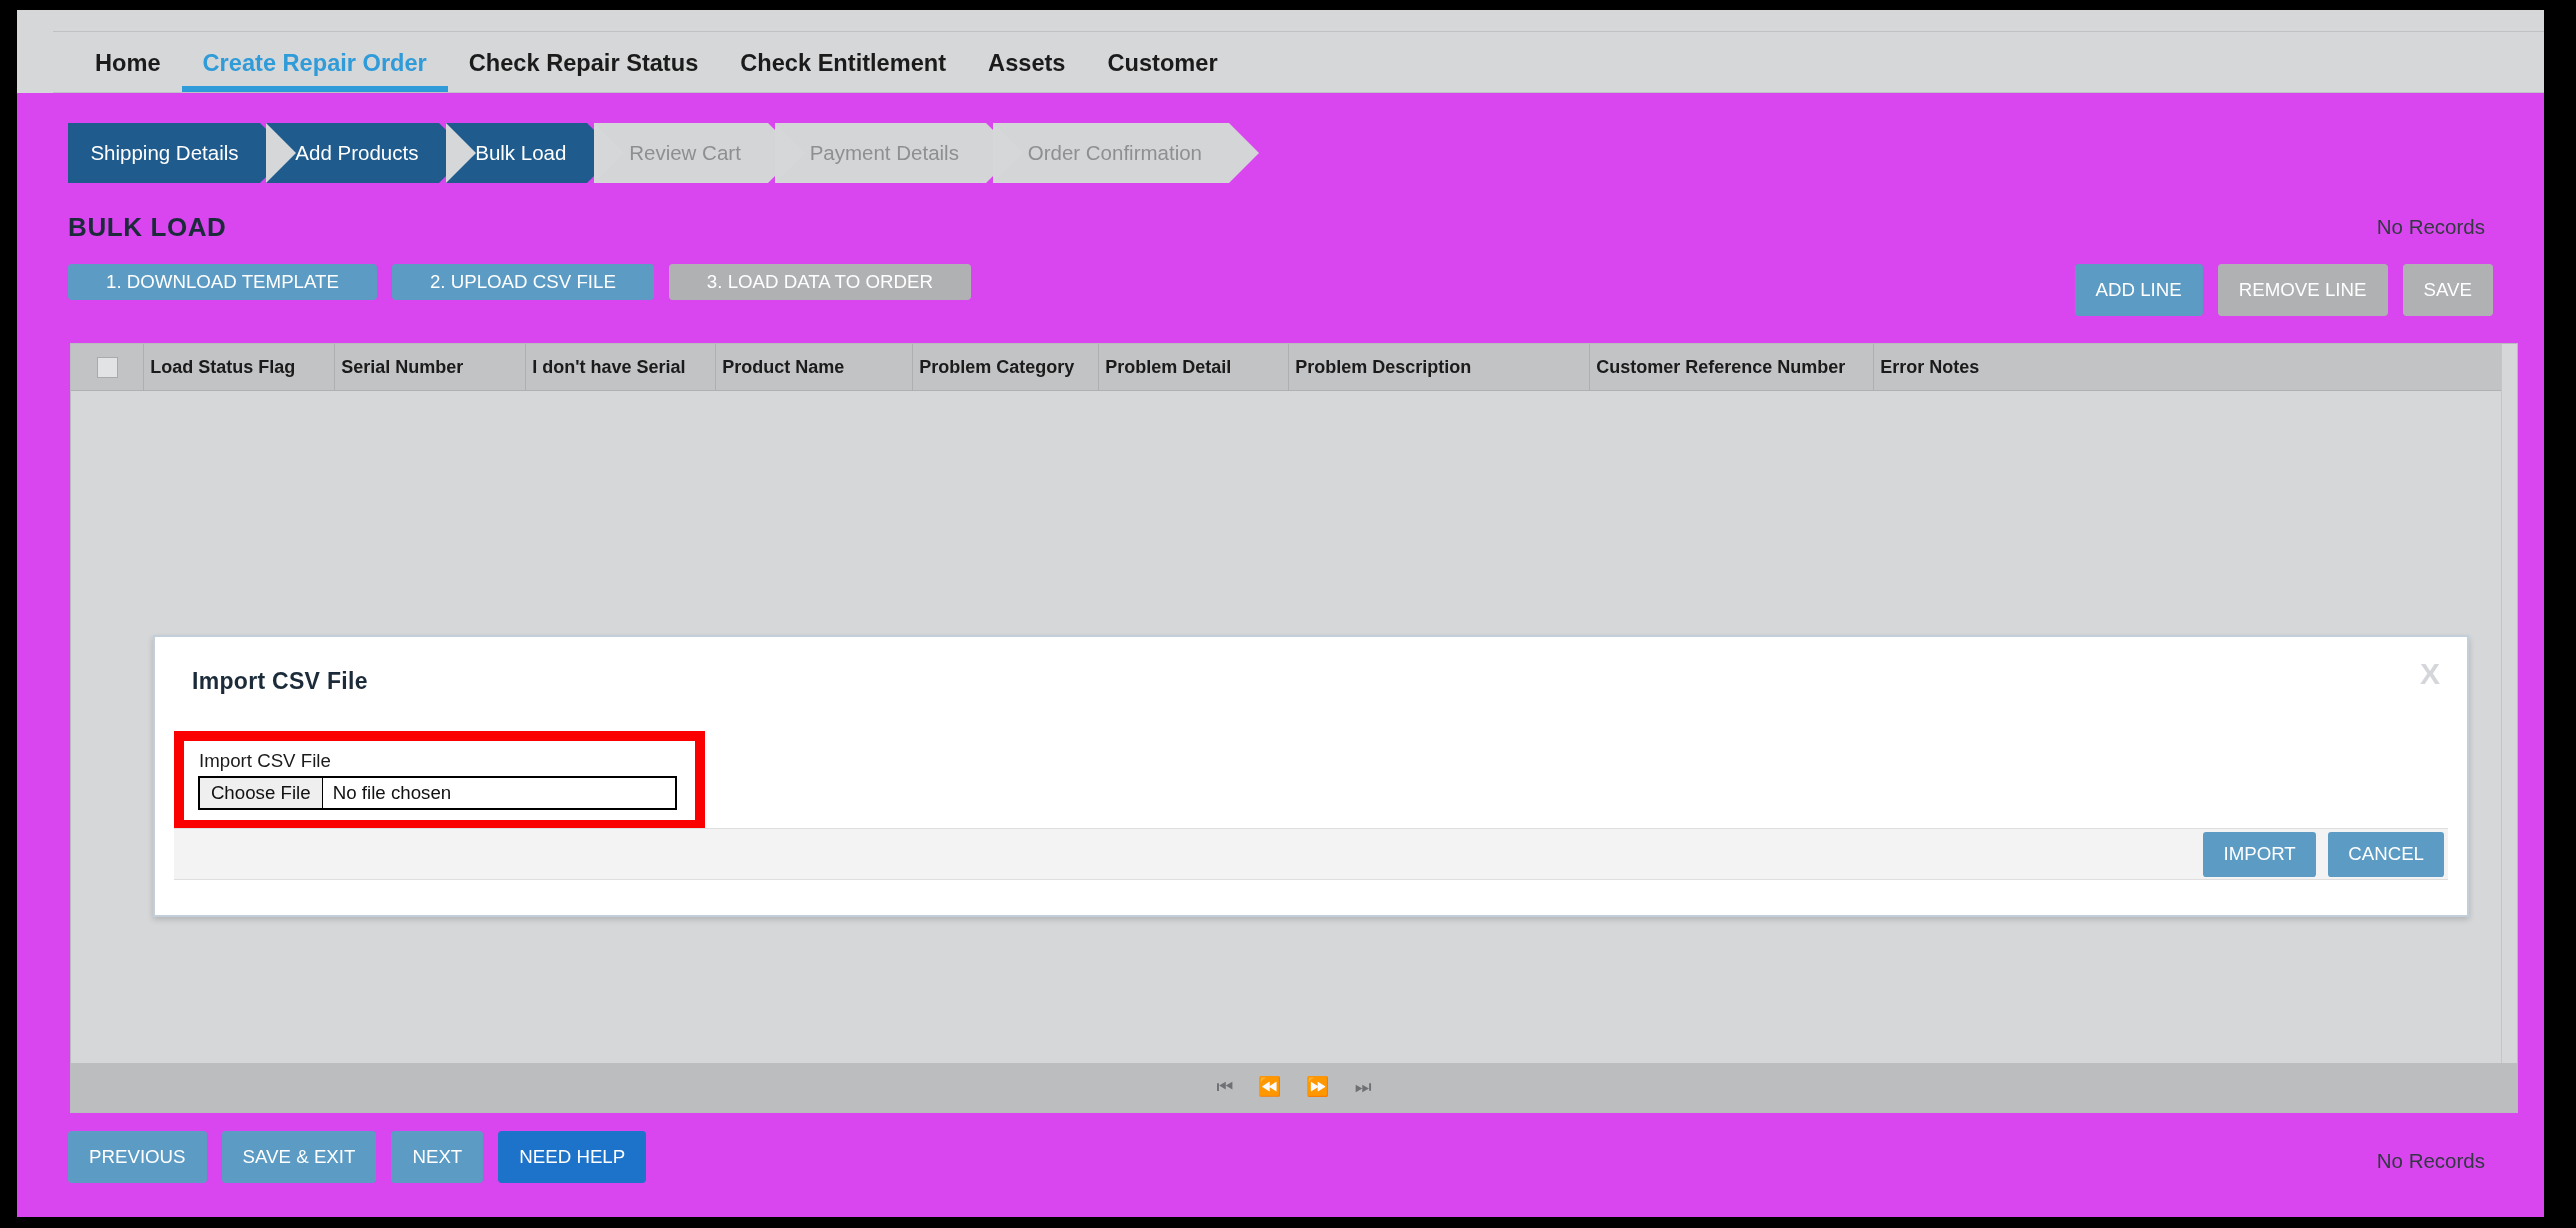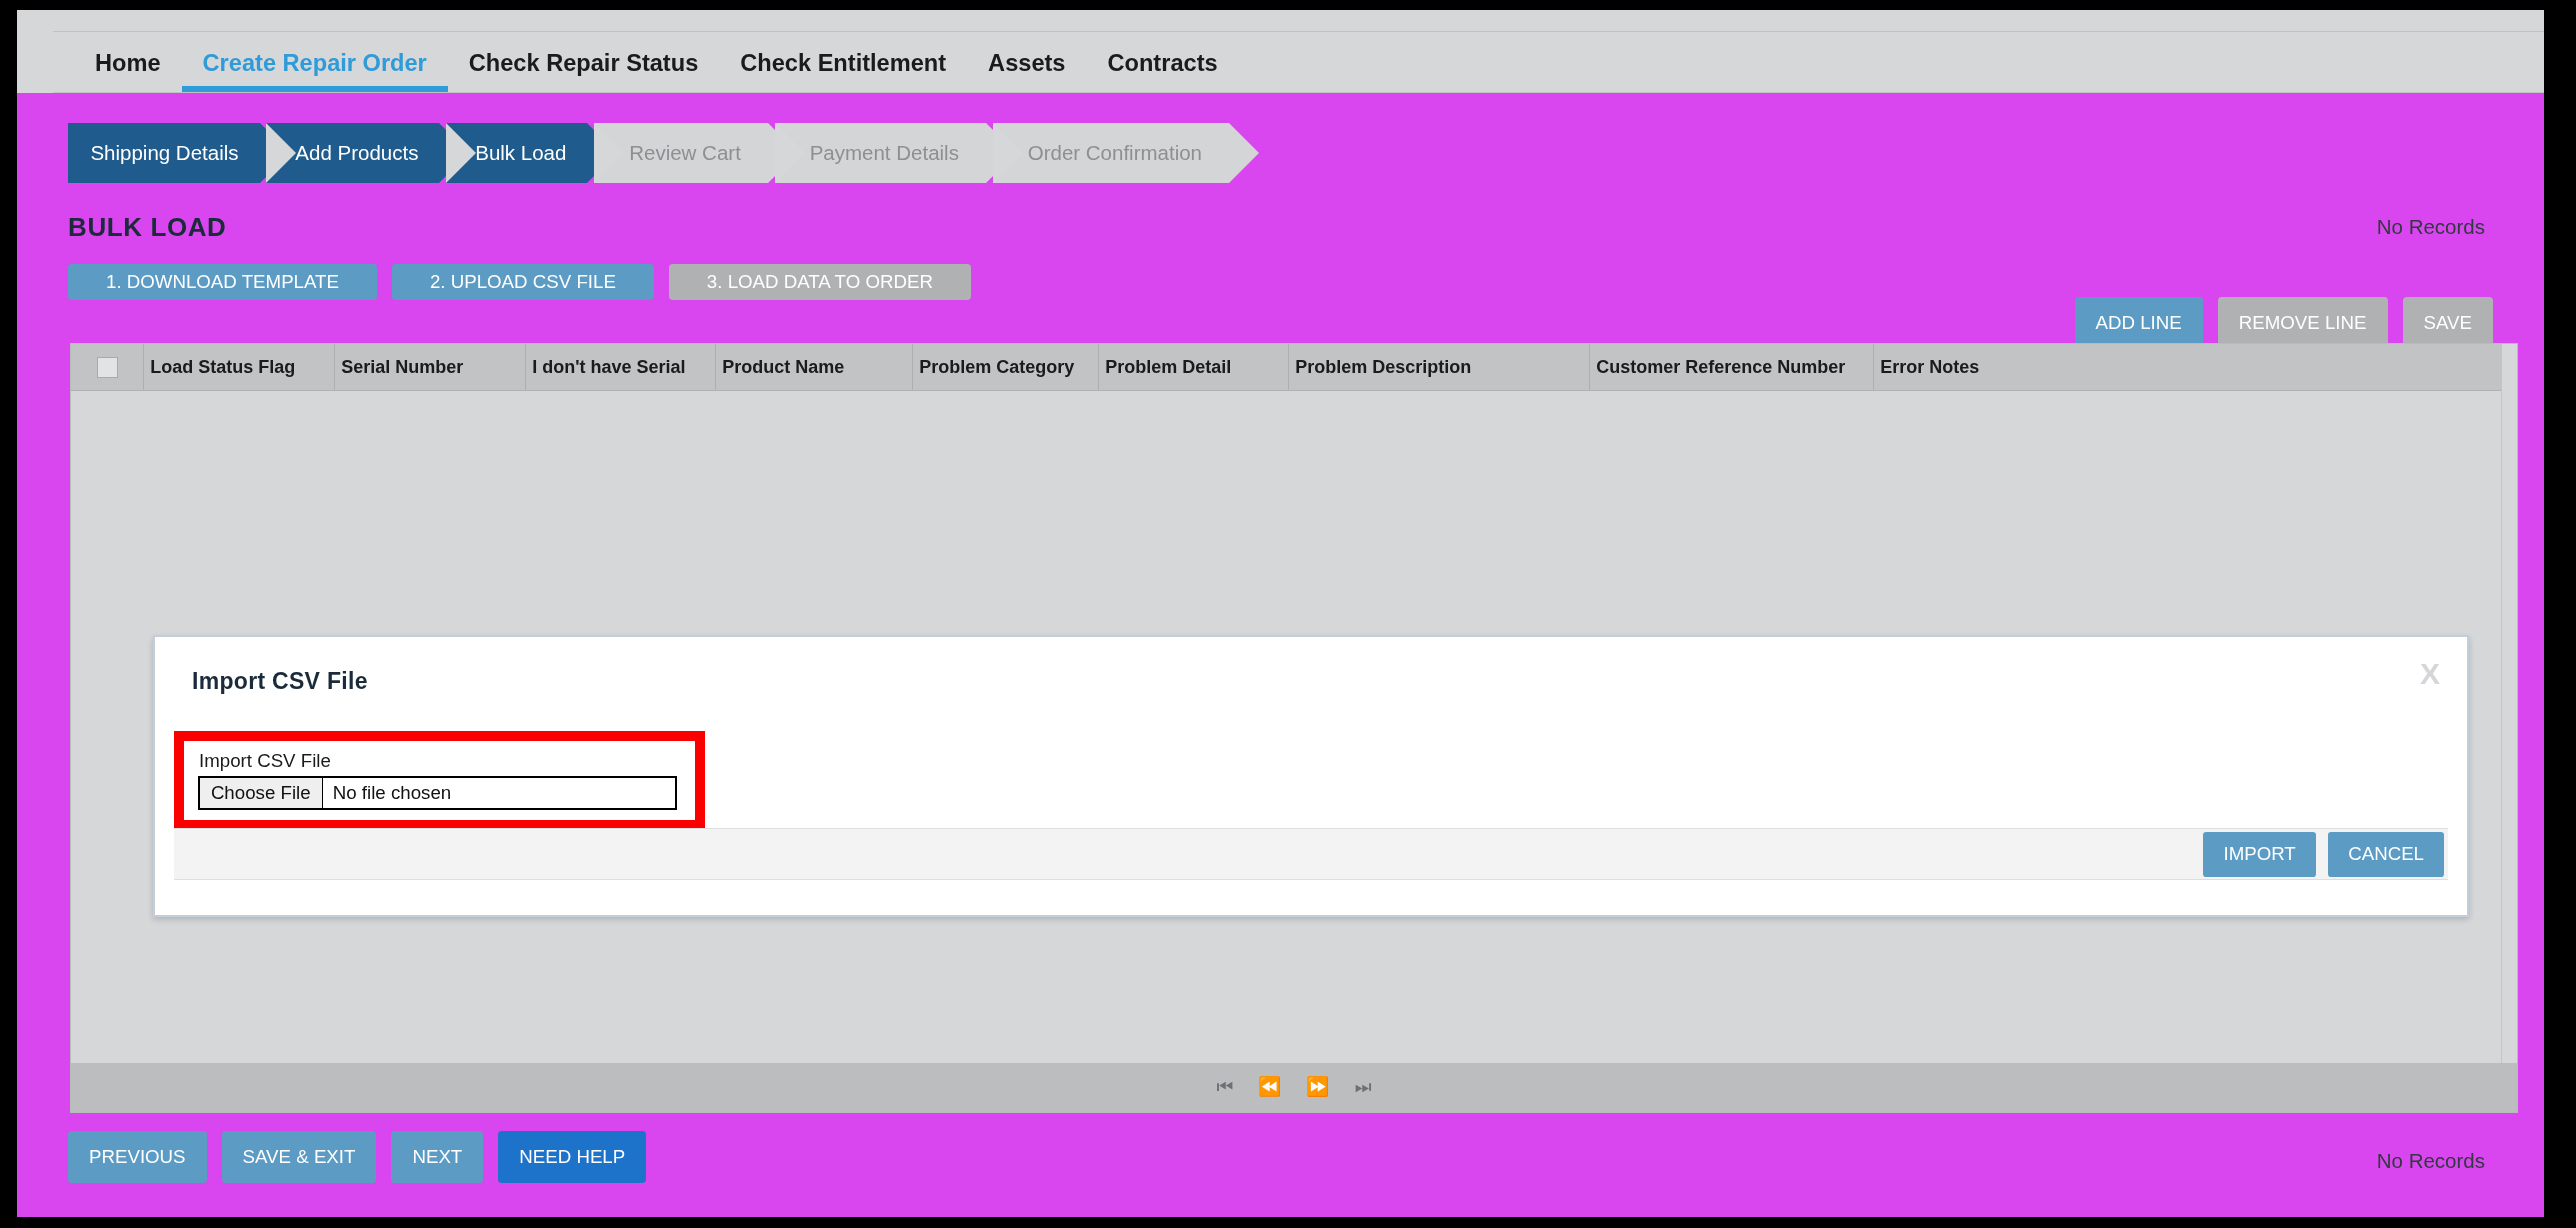--- a/index.html
+++ b/index.html
@@ -157,21 +157,20 @@
   #top-actions-left .btn {
     height: 36px;
     font-size: 18.7px;
     padding: 0 38px;
   }
   #top-actions-right {
     position: absolute;
     right: 51px; top: 254px;
     display: flex;
     gap: 15px;
-    margin-top: 33px;
   }
   #top-actions-right .btn {
     height: 52px;
     font-size: 18.7px;
     padding: 0 21px;
   }
 
   
   #grid {
     position: absolute;
@@ -379,21 +378,21 @@
       <div class="nav-item">
         <span>Check Repair Status</span>
       </div>
       <div class="nav-item">
         <span>Check Entitlement</span>
       </div>
       <div class="nav-item">
         <span>Assets</span>
       </div>
       <div class="nav-item">
-        <span>Contracts</span>
+        <span>Customer</span>
       </div>
     </div>
     <div id="nav-rule-bottom"></div>
   </div>
 
   <div id="steps">
     <div class="step">
       <span class="step-label">Shipping Details</span>
     </div>
     <div class="step">

